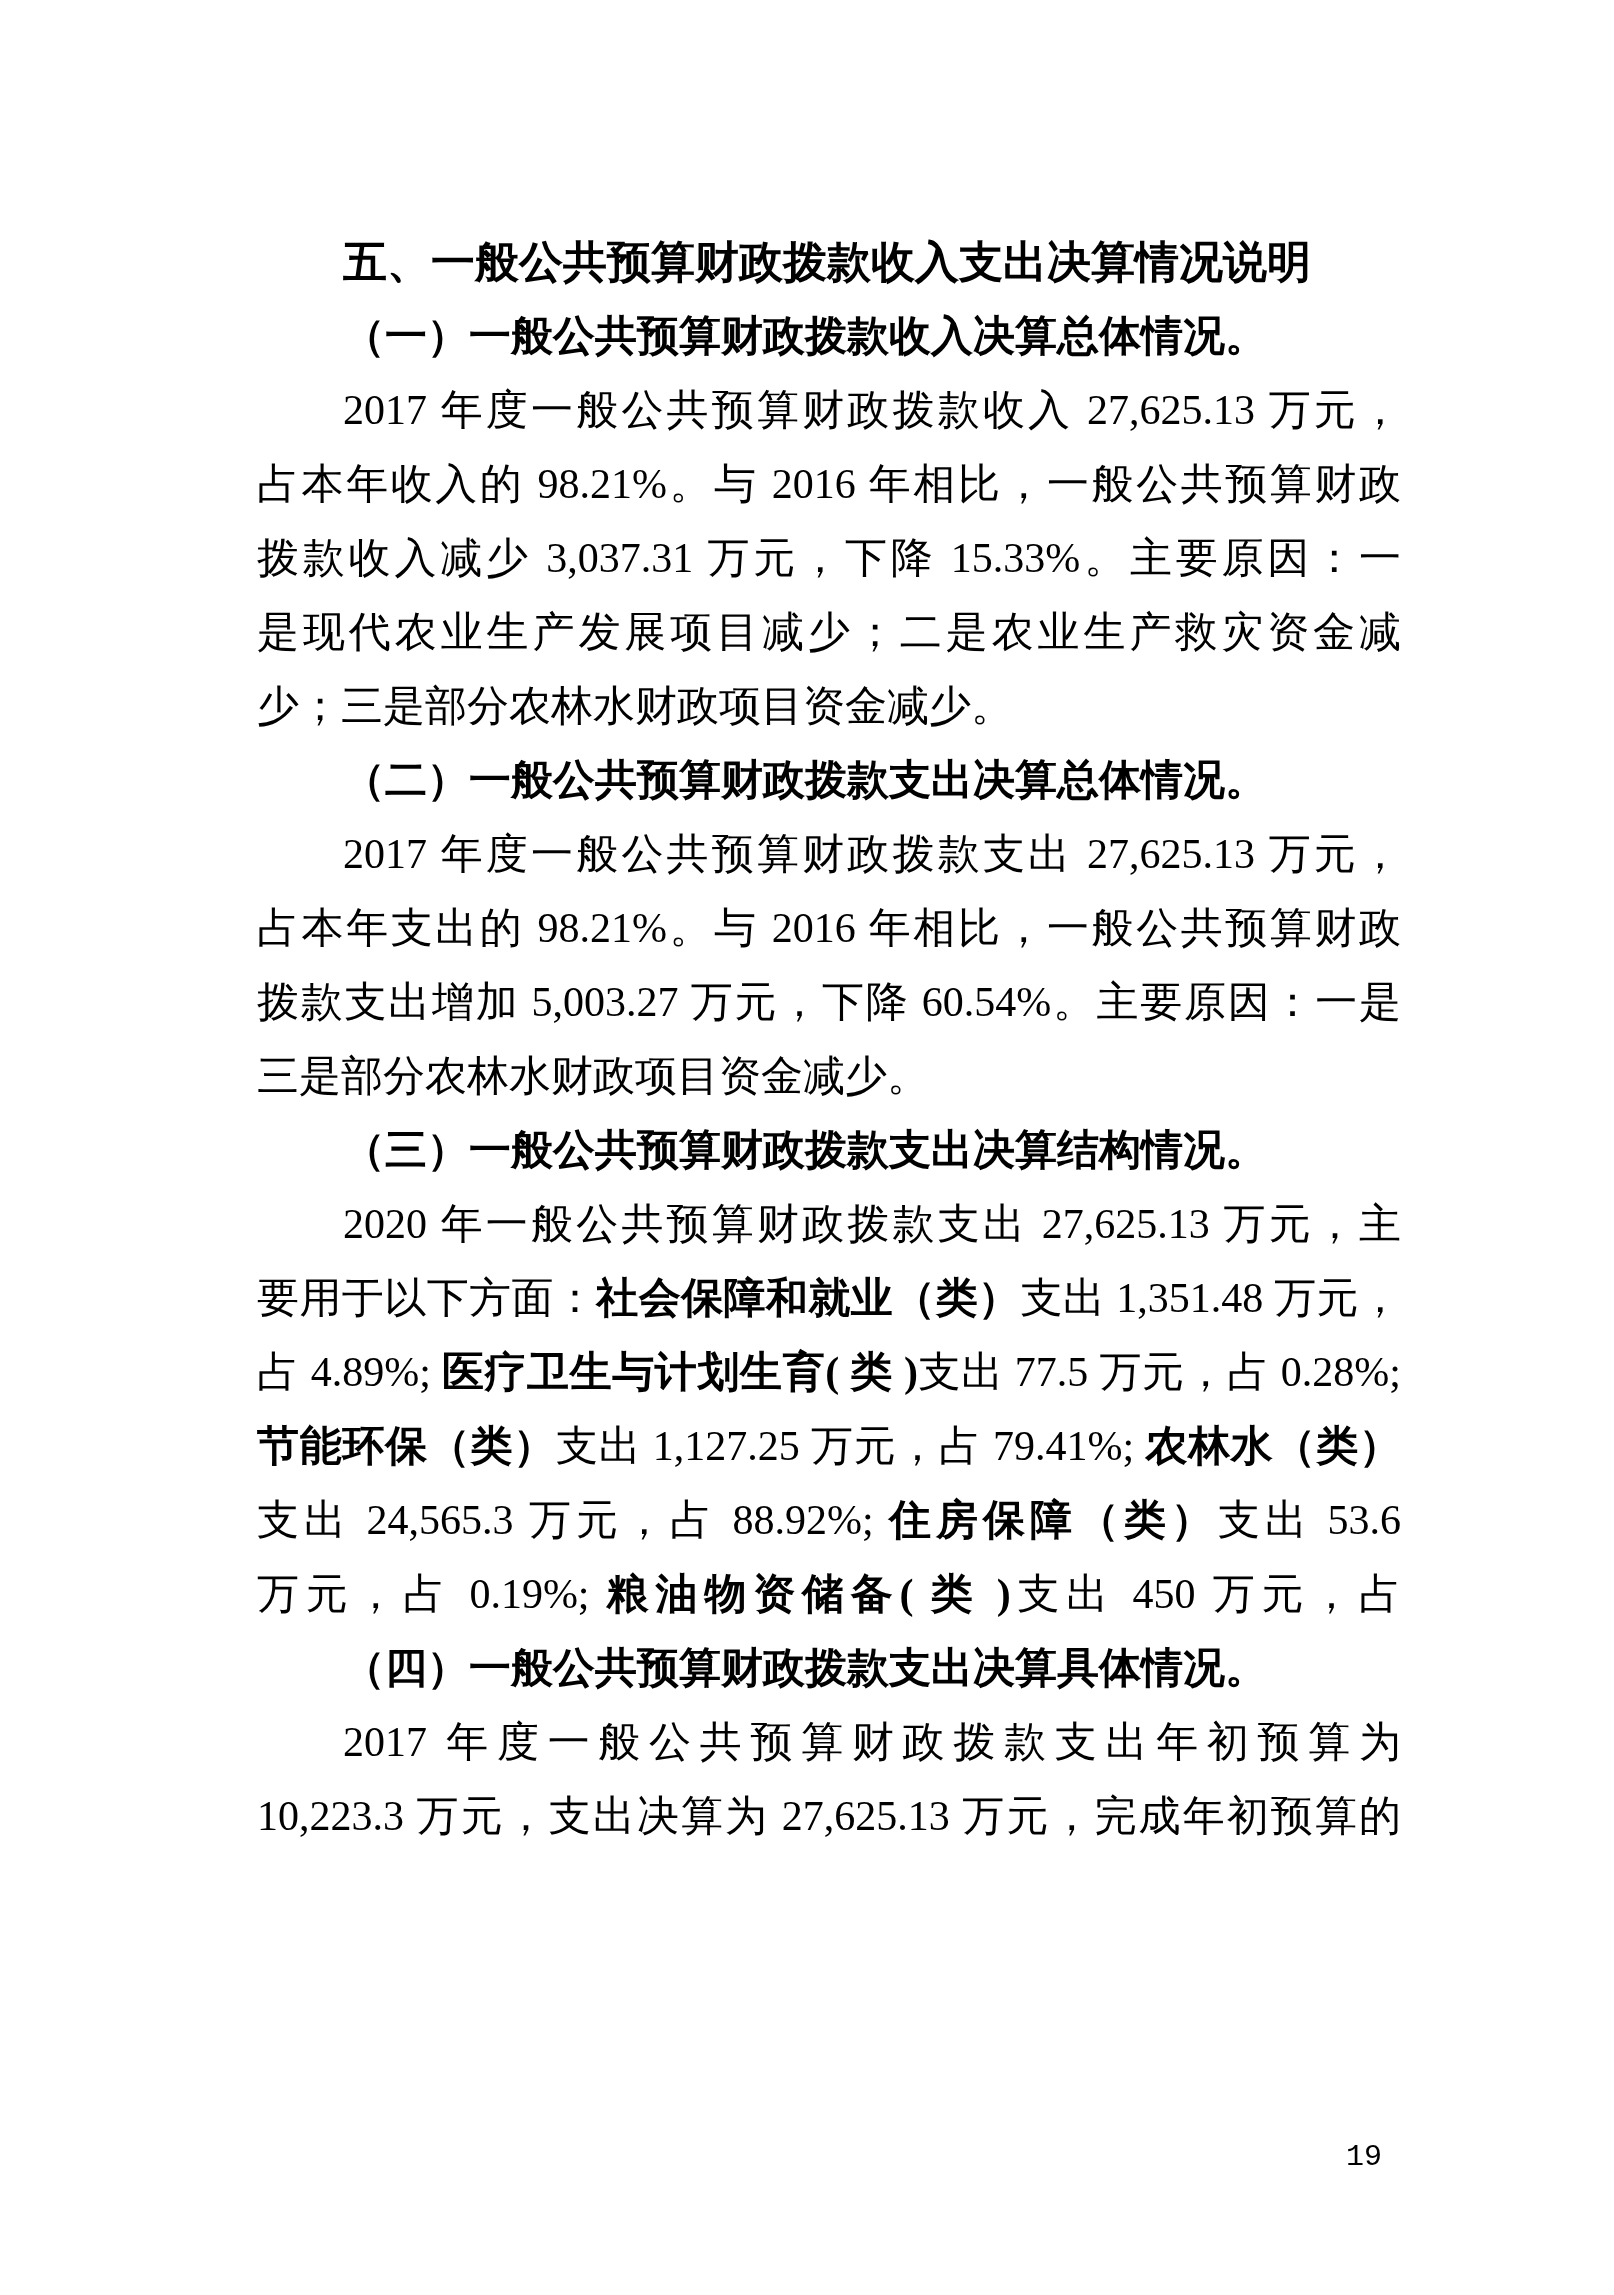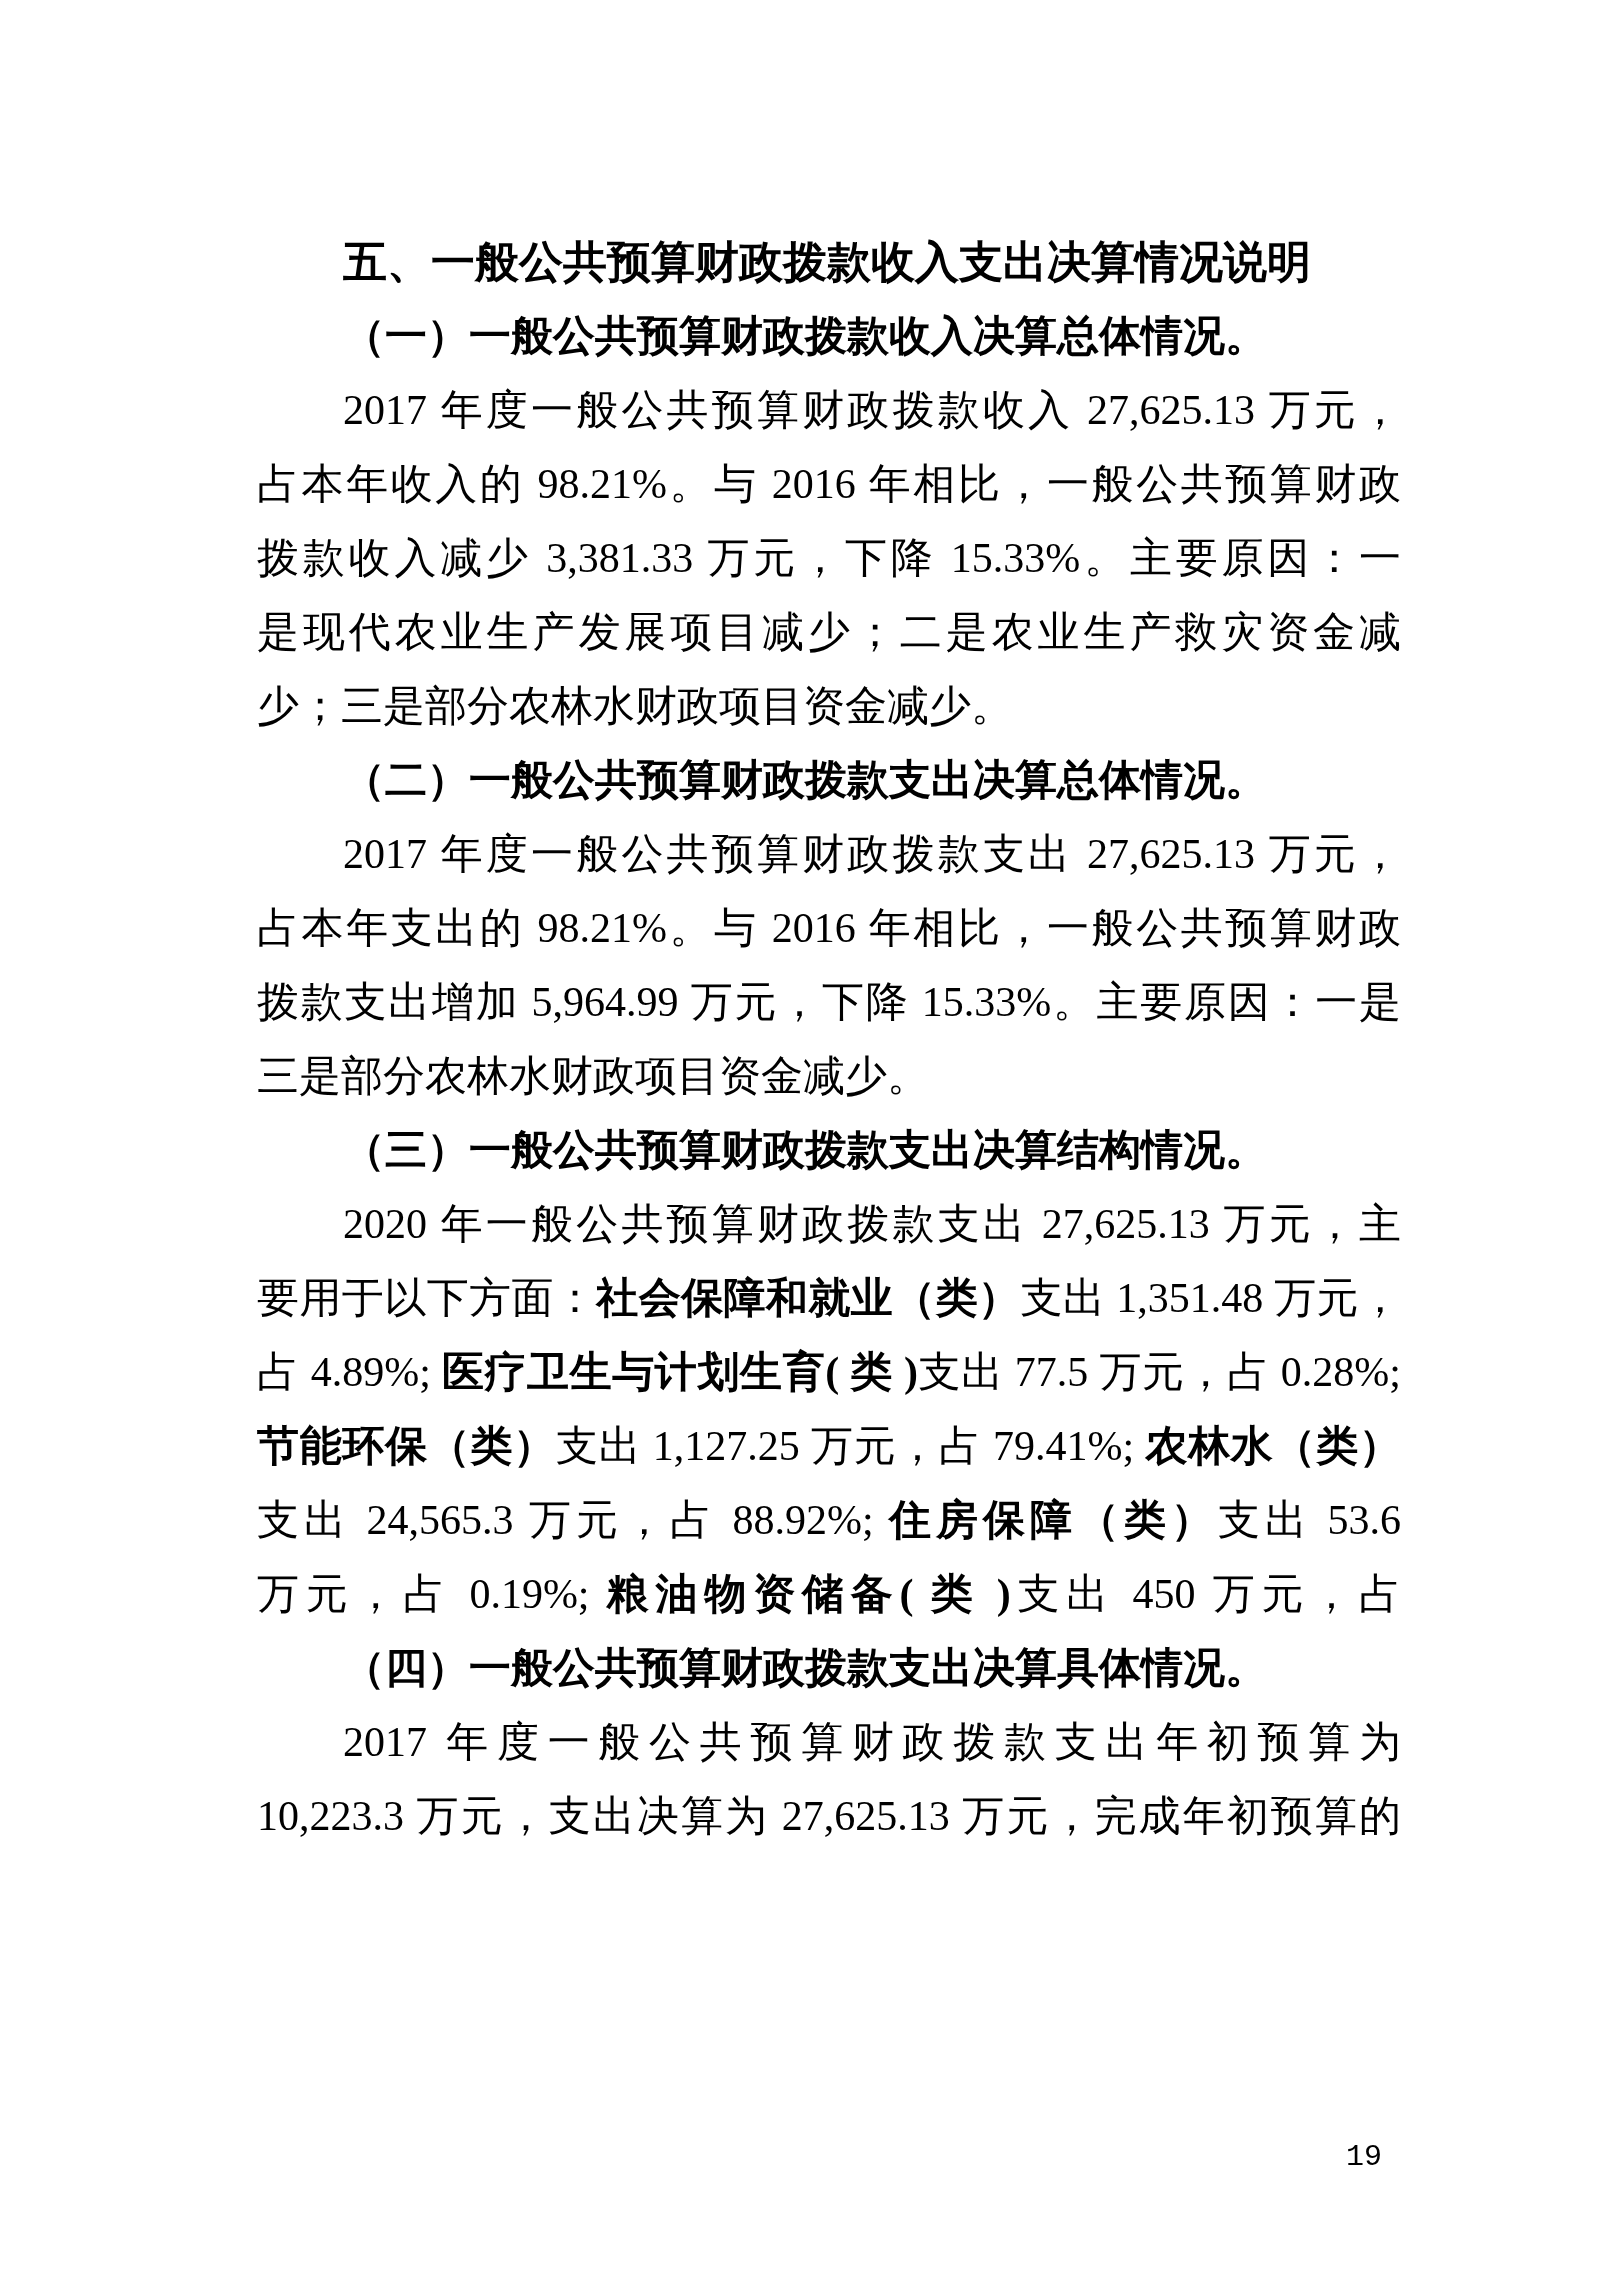--- a/index.html
+++ b/index.html
@@ -59,27 +59,27 @@
 </style>
 </head>
 <body>
 
 <div id="page">
   <div id="doc">
       <div class="line indent h1"><span>五、一般公共预算财政拨款收入支出决算情况说明</span></div>
       <div class="line indent h2"><span>（一）一般公共预算财政拨款收入决算总体情况。</span></div>
       <div class="line indent flush"><span>2017 年度一般公共预算财政拨款收入 27,625.13 万元，</span></div>
       <div class="line flush"><span>占本年收入的 98.21%。与 2016 年相比，一般公共预算财政</span></div>
-      <div class="line flush"><span>拨款收入减少 3,381.33 万元，下降 15.33%。主要原因：一</span></div>
+      <div class="line flush"><span>拨款收入减少 3,037.31 万元，下降 15.33%。主要原因：一</span></div>
       <div class="line flush"><span>是现代农业生产发展项目减少；二是农业生产救灾资金减</span></div>
       <div class="line"><span>少；三是部分农林水财政项目资金减少。</span></div>
       <div class="line indent h2"><span>（二）一般公共预算财政拨款支出决算总体情况。</span></div>
       <div class="line indent flush"><span>2017 年度一般公共预算财政拨款支出 27,625.13 万元，</span></div>
       <div class="line flush"><span>占本年支出的 98.21%。与 2016 年相比，一般公共预算财政</span></div>
-      <div class="line flush"><span>拨款支出增加 5,964.99 万元，下降 15.33%。主要原因：一是</span></div>
+      <div class="line flush"><span>拨款支出增加 5,003.27 万元，下降 60.54%。主要原因：一是</span></div>
       <div class="line"><span>三是部分农林水财政项目资金减少。</span></div>
       <div class="line indent h2"><span>（三）一般公共预算财政拨款支出决算结构情况。</span></div>
       <div class="line indent flush"><span>2020 年一般公共预算财政拨款支出 27,625.13 万元，主</span></div>
       <div class="line flush"><span>要用于以下方面：</span><b>社会保障和就业（类）</b><span>支出 1,351.48 万元，</span></div>
       <div class="line flush"><span>占 4.89%; </span><b>医疗卫生与计划生育( 类 )</b><span>支出 77.5 万元，占 0.28%;</span></div>
       <div class="line flush"><b>节能环保（类）</b><span>支出 1,127.25 万元，占 79.41%; </span><b>农林水（类）</b></div>
       <div class="line flush"><span>支出 24,565.3 万元，占 88.92%; </span><b>住房保障（类）</b><span>支出 53.6</span></div>
       <div class="line flush"><span>万元，占 0.19%; </span><b>粮油物资储备( 类 )</b><span>支出 450 万元，占 1.63%。</span></div>
       <div class="line indent h2"><span>（四）一般公共预算财政拨款支出决算具体情况。</span></div>
       <div class="line indent flush"><span>2017 年度一般公共预算财政拨款支出年初预算为</span></div>

